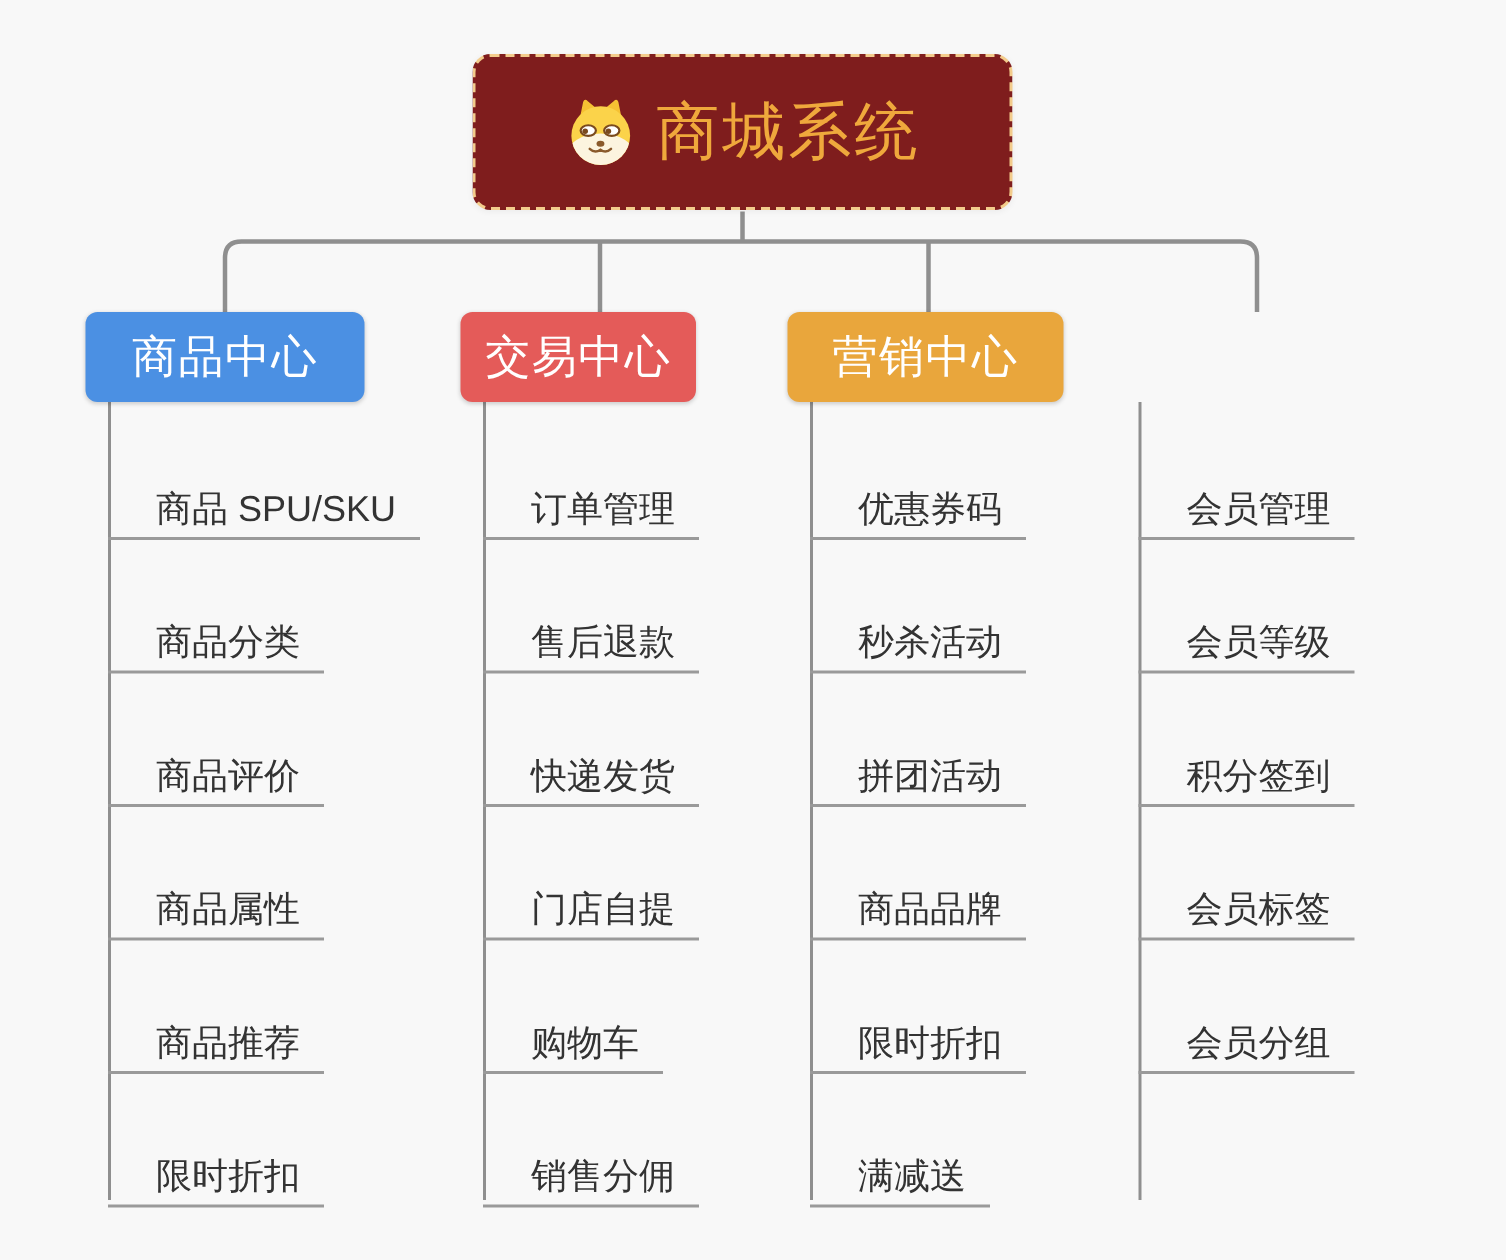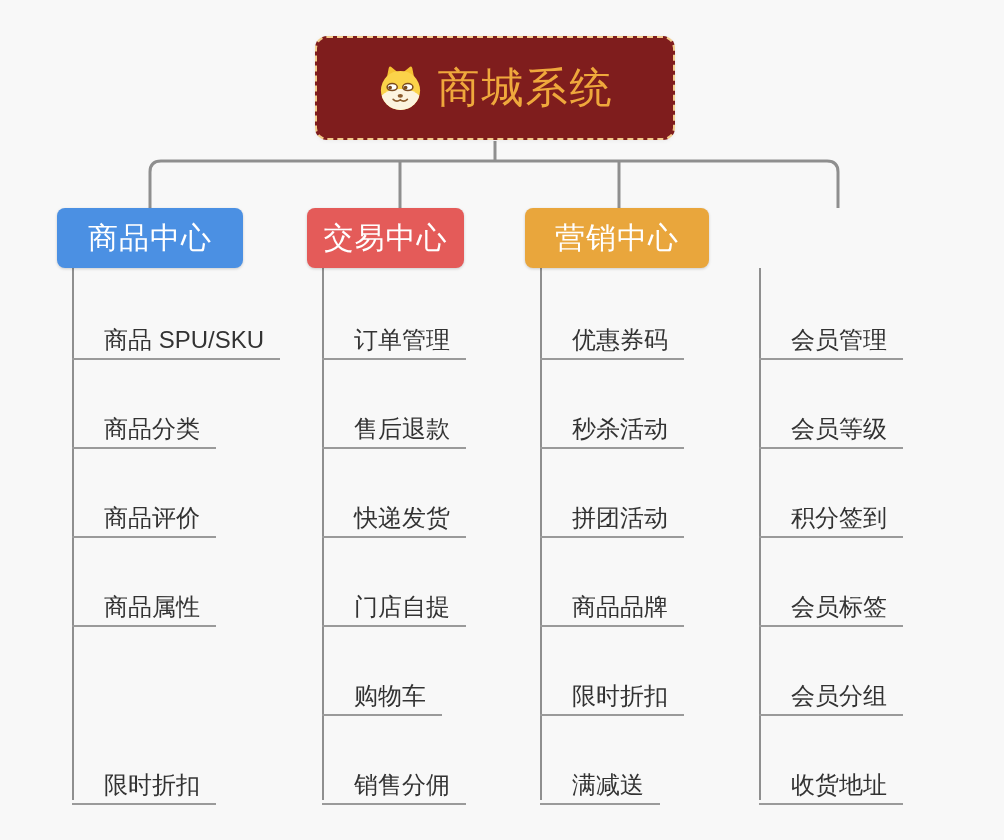--- a/index.html
+++ b/index.html
@@ -91,20 +91,21 @@
 
   <div class="rail rail-0"></div>
   <div class="rail rail-1"></div>
   <div class="rail rail-2"></div>
   <div class="rail rail-3"></div>
 
   <div class="leaf col-0 row-0">商品 SPU/SKU</div>
   <div class="leaf col-0 row-1">商品分类</div>
   <div class="leaf col-0 row-2">商品评价</div>
   <div class="leaf col-0 row-3">商品属性</div>
+  <div class="leaf col-0 row-4">商品推荐</div>
   <div class="leaf col-0 row-5">限时折扣</div>
 
   <div class="leaf col-1 row-0">订单管理</div>
   <div class="leaf col-1 row-1">售后退款</div>
   <div class="leaf col-1 row-2">快递发货</div>
   <div class="leaf col-1 row-3">门店自提</div>
   <div class="leaf col-1 row-4">购物车</div>
   <div class="leaf col-1 row-5">销售分佣</div>
 
   <div class="leaf col-2 row-0">优惠券码</div>
@@ -112,15 +113,14 @@
   <div class="leaf col-2 row-2">拼团活动</div>
   <div class="leaf col-2 row-3">商品品牌</div>
   <div class="leaf col-2 row-4">限时折扣</div>
   <div class="leaf col-2 row-5">满减送</div>
 
   <div class="leaf col-3 row-0">会员管理</div>
   <div class="leaf col-3 row-1">会员等级</div>
   <div class="leaf col-3 row-2">积分签到</div>
   <div class="leaf col-3 row-3">会员标签</div>
   <div class="leaf col-3 row-4">会员分组</div>
-  <div class="leaf col-3 row-5">收货地址</div>
 
 </div>
 
 </body></html>

